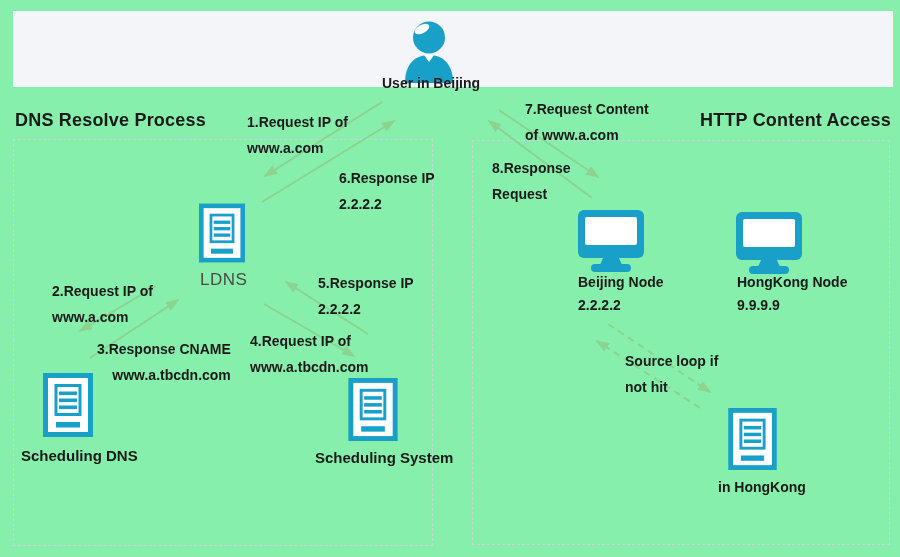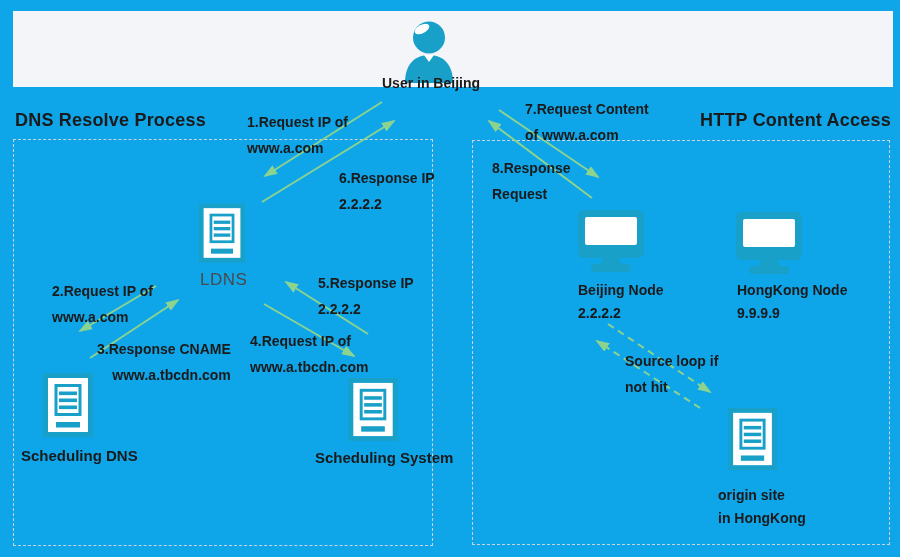--- a/index.html
+++ b/index.html
@@ -1,29 +1,29 @@
 <!DOCTYPE html>
 <html><head>
 <meta charset="utf-8">
 <style>
   html,body{margin:0;padding:0;background:#fff;}
   .canvas{
-    position:relative;width:900px;height:557px;background:#0ea5e9;overflow:hidden;
+    position:relative;width:900px;height:557px;background:#86efac;overflow:hidden;
     font-family:"Liberation Sans", sans-serif;color:#1a1a1a;
   }
   .band{position:absolute;left:13px;top:11px;width:880px;height:76px;background:#f4f5f9;}
   .dashed-box{position:absolute;border:1px dashed #cbd3dc;background:transparent;}
   .box-dns{left:13px;top:139px;width:418px;height:405px;}
   .box-http{left:472px;top:140px;width:416px;height:403px;}
   .section-title{position:absolute;font-size:18px;font-weight:bold;letter-spacing:.2px;white-space:nowrap;}
   .title-dns{left:15px;top:110px;}
   .title-http{left:700px;top:110px;}
   .ann{position:absolute;font-size:14px;font-weight:bold;line-height:26px;white-space:nowrap;}
   .node-label{position:absolute;font-size:15px;font-weight:bold;white-space:nowrap;}
-  .node-label2{position:absolute;font-size:14px;font-weight:bold;line-height:23px;white-space:nowrap;margin-top:8px;}
+  .node-label2{position:absolute;font-size:14px;font-weight:bold;line-height:23px;white-space:nowrap;}
   .ldns-label{position:absolute;left:200px;top:270px;font-size:17px;font-weight:normal;color:#4a4a4a;letter-spacing:.5px;}
   .icon{position:absolute;}
   .arrows{position:absolute;left:0;top:0;pointer-events:none;}
   .user-label{position:absolute;left:382px;top:75px;font-size:14px;font-weight:bold;white-space:nowrap;}
 </style>
 </head>
 <body>
 
 <div class="canvas">
 
@@ -117,21 +117,20 @@
 
   <svg class="icon" style="left:727px;top:408px;" width="51" height="62" viewBox="0 0 50 64">
     <rect x="2.5" y="2.5" width="45" height="59" fill="#fff" stroke="#18A0C8" stroke-width="5"></rect>
     <rect x="13" y="12.5" width="24" height="29" fill="#fff" stroke="#18A0C8" stroke-width="3"></rect>
     <rect x="16" y="18.5" width="18" height="3.6" fill="#18A0C8"></rect>
     <rect x="16" y="25.5" width="18" height="3.6" fill="#18A0C8"></rect>
     <rect x="16" y="32.5" width="18" height="3.6" fill="#18A0C8"></rect>
     <rect x="13" y="49" width="24" height="5.5" fill="#18A0C8"></rect>
   </svg>
   <div class="node-label2" style="left:718px;top:476px;">
-    <div>origin site</div>
     <div>in HongKong</div>
   </div>
 
   <div class="ann" style="left:247px;top:109px;">
     <div>1.Request IP of</div>
     <div>www.a.com</div>
   </div>
   <div class="ann" style="left:303px;top:165px;margin-left:36px;">
     <div>6.Response IP</div>
     <div>2.2.2.2</div>

